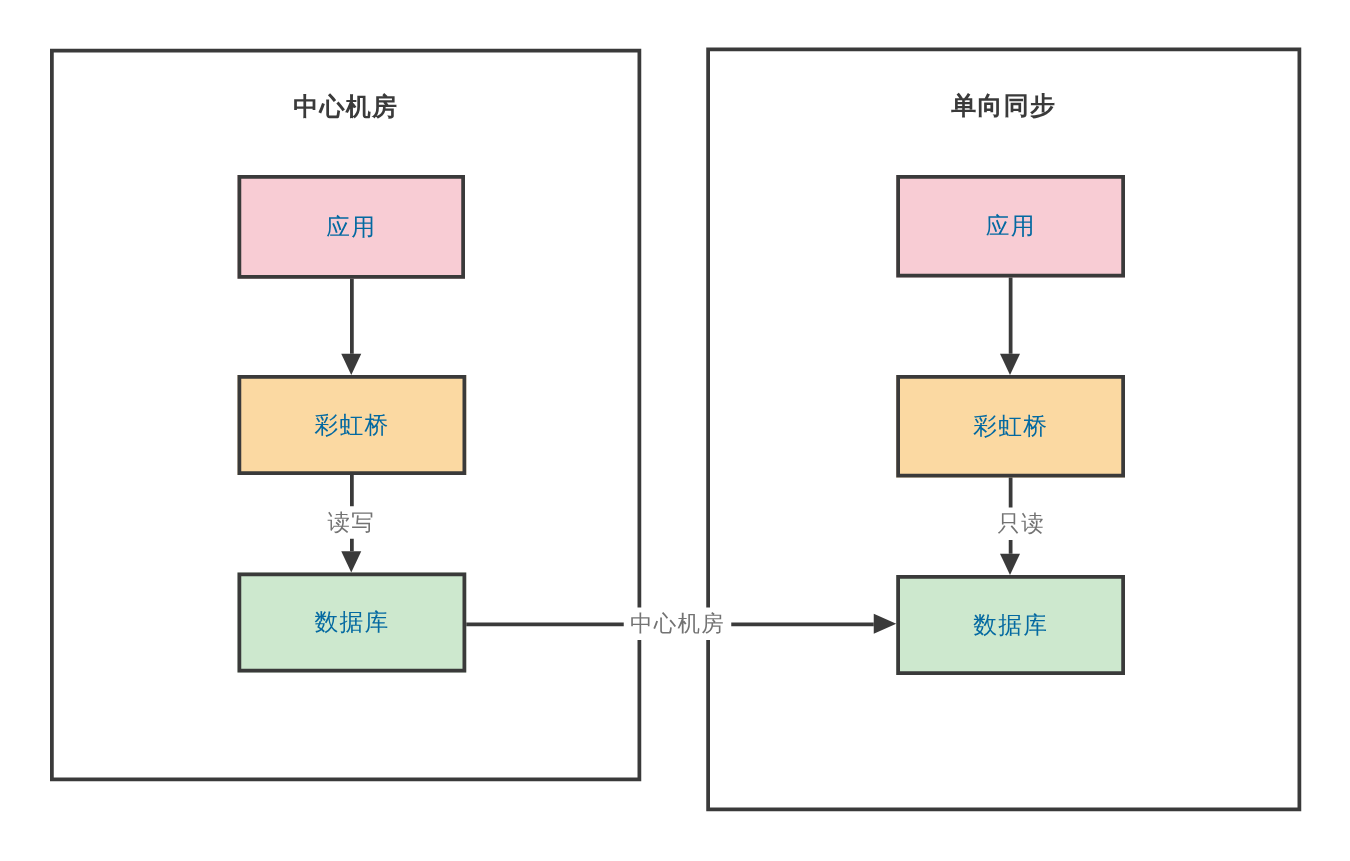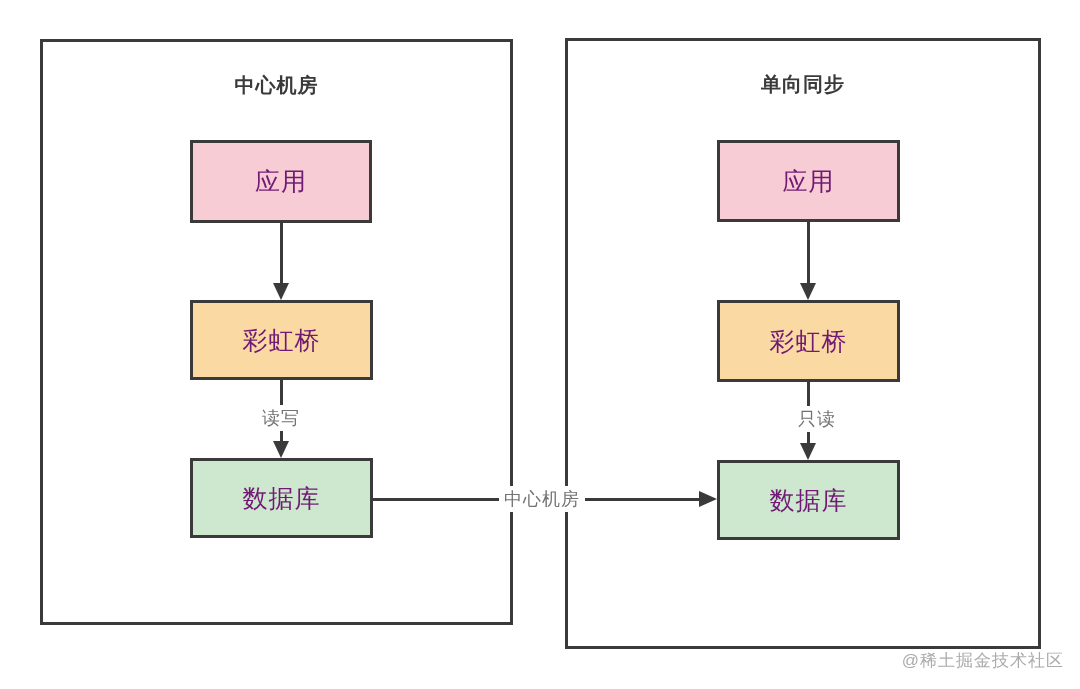--- a/index.html
+++ b/index.html
@@ -32,22 +32,22 @@
     letter-spacing: 1px;
     color: #3a3a3a;
   }
   .node {
     position: absolute;
     border: 3px solid #3a3a3a;
     box-sizing: border-box;
     display: flex;
     align-items: center;
     justify-content: center;
-    font-size: 25px;
-    color: #701a75;
+    font-size: 19px;
+    color: #0369a1;
     letter-spacing: 1px;
   }
   .node.app    { background: #f8ccd4; }
   .node.bridge { background: #fbd9a2; }
   .node.db     { background: #cde8ce; }
 
   .vline {
     position: absolute;
     width: 3px;
     background: #3a3a3a;
@@ -137,15 +137,14 @@
   <div class="arrowhead-down edge" style="left:800px; top:283px;"></div>
 
   <div class="vline edge" style="left:807px; top:382px; height:61px;"></div>
   <div class="arrowhead-down edge" style="left:800px; top:443px;"></div>
   <div class="edge-label" style="left:817px; top:419px;">只读</div>
 
   <div class="hline edge" style="left:373px; top:498px; width:326px;"></div>
   <div class="arrowhead-right edge" style="left:699px; top:491px;"></div>
   <div class="edge-label" style="left:542px; top:499px;">中心机房</div>
 
-  <div class="watermark">@稀土掘金技术社区</div>
 
 </div>
 
 </body></html>

